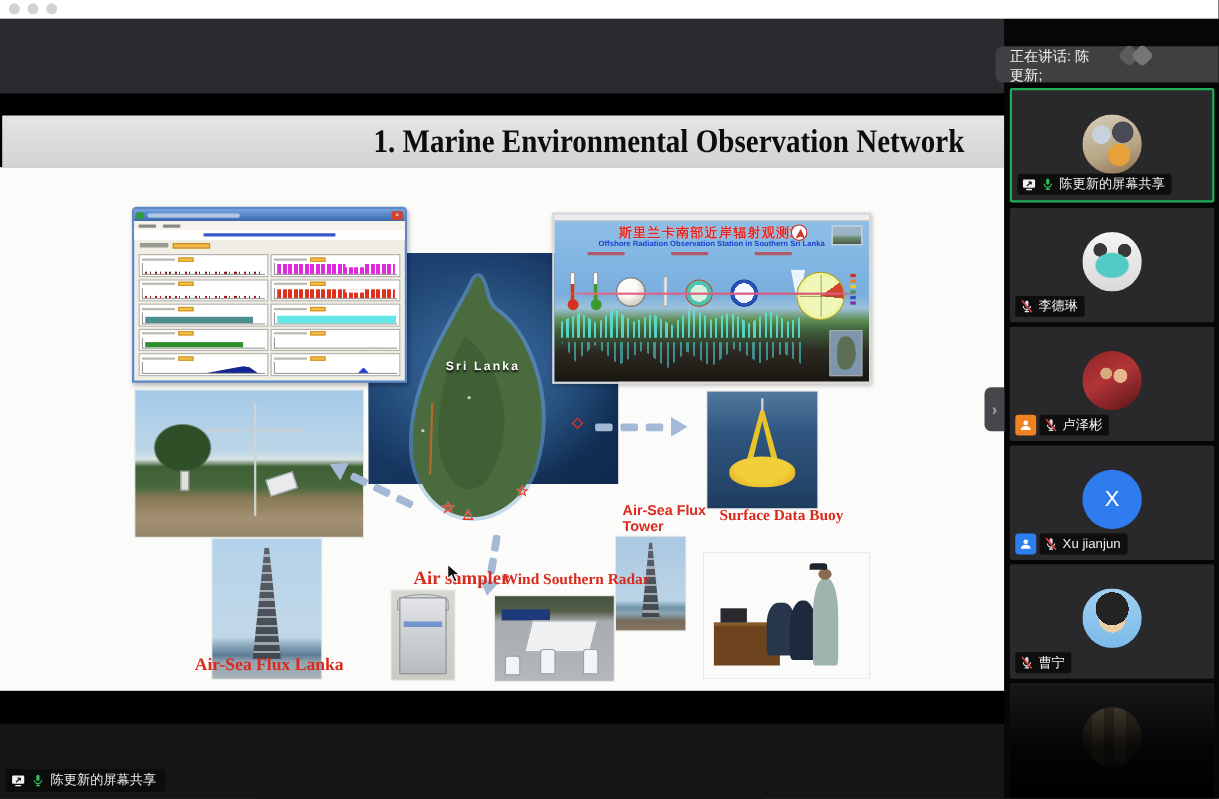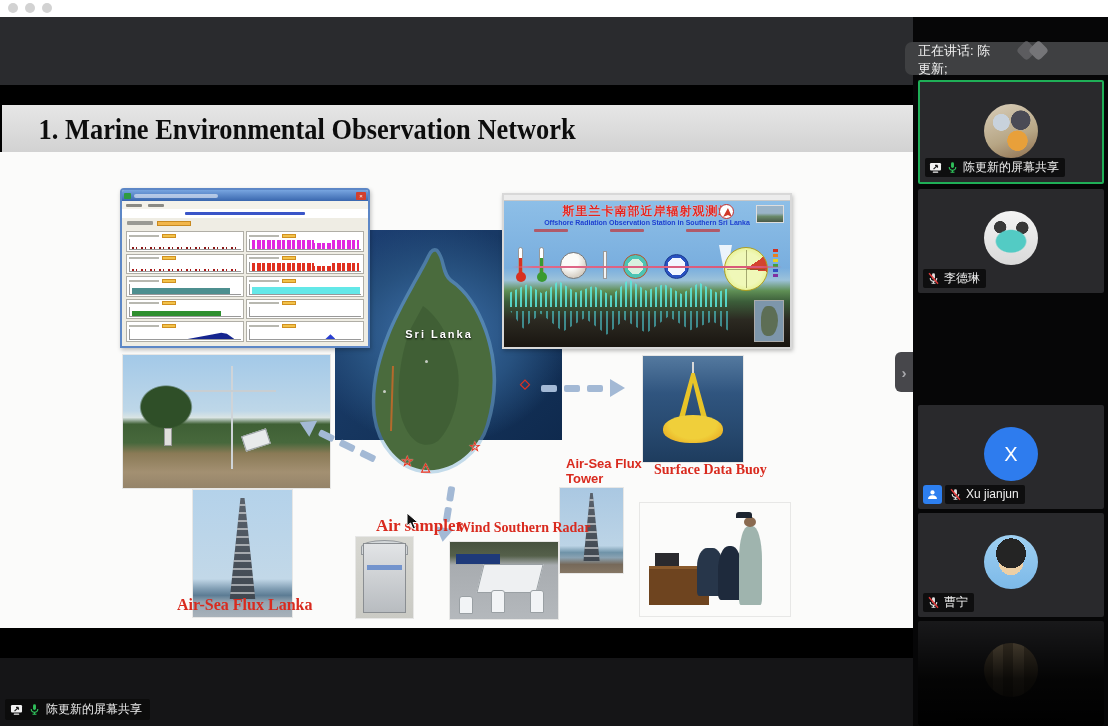--- a/index.html
+++ b/index.html
@@ -9,21 +9,21 @@
   
   .titlebar{position:absolute;left:0;top:0;width:1108px;height:17px;background:#ffffff;z-index:50;}
   .lights{position:absolute;left:8px;top:3px;display:flex;gap:7px;}
   .light{width:10px;height:10px;border-radius:50%;background:#d2d2d2;}
   .wtitle{position:absolute;left:0;right:0;top:2px;text-align:center;font-size:11px;color:#b6b6b6;}
 
   
   .stage{position:absolute;left:0;top:17px;width:913px;height:709px;background:#151517;}
   .stage::before{content:"";position:absolute;left:0;top:0;right:0;height:68px;background:#2a2b2e;}
   .slide{position:absolute;left:0;top:68px;width:913px;height:573px;background:#000;}
-  .band{position:absolute;left:2px;right:0;top:20px;height:47px;background:linear-gradient(#e6e6e6,#d2d2d2);display:flex;align-items:center;justify-content:flex-start;}
+  .band{position:absolute;left:2px;right:0;top:20px;height:47px;background:linear-gradient(#e6e6e6,#d2d2d2);display:flex;align-items:center;justify-content:flex-end;}
   .slide-title{font-family:"Liberation Serif",serif;font-weight:700;font-size:30px;color:#0d0d0d;transform:scaleX(.88);white-space:nowrap;}
   .canvas{position:absolute;left:0;top:67px;width:913px;height:476px;background:#fbfbfa;overflow:hidden;}
 
   
   .map{position:absolute;left:335px;top:78px;width:227px;height:210px;z-index:1;
     background:radial-gradient(ellipse at 45% 50%,#3f72ad 0%,#27517f 45%,transparent 75%),linear-gradient(135deg,#1d4075 0%,#16365f 50%,#0f2a4e 100%);}
   .island{position:absolute;left:18px;top:16px;width:150px;height:232px;}
   .map-label{position:absolute;left:50%;top:50%;transform:translate(-64%,-60%);color:#fff;font-weight:700;font-size:11px;letter-spacing:2px;text-shadow:0 1px 2px #000;}
   .marker{position:absolute;color:#e8301d;font-weight:700;line-height:1;text-shadow:0 0 1px #fff;}
   .mk-star1{left:66px;top:224px;font-size:14px;}
@@ -479,20 +479,43 @@
               <line x1="8" y1="11.5" x2="8" y2="13.8" stroke-width="1.4"></line>
               <line x1="5.6" y1="13.8" x2="10.4" y2="13.8" stroke-width="1.4"></line>
             </g>
             <line x1="2.5" y1="1.5" x2="13.5" y2="14.5" stroke="#e23b3b" stroke-width="1.8"></line>
           </svg>
           <span>李德琳</span>
         </div>
       </div>
     </div>
 
+    <div class="tile t3">
+      <div class="avatar av3"></div>
+      <div class="chiprow">
+        <span class="badge bg-orange">
+          <svg class="ic" viewBox="0 0 16 16" fill="#fff">
+            <circle cx="8" cy="5.5" r="2.6"></circle>
+              <path d="M2.5 13.5c0-3 2.5-4.5 5.5-4.5s5.5 1.5 5.5 4.5z"></path>
+          </svg>
+        </span>
+        <div class="chip">
+          <svg class="ic" viewBox="0 0 16 16">
+            <g stroke="#e0e0e0" fill="#e0e0e0">
+              <rect x="6.2" y="1.5" width="3.6" height="7" rx="1.8" stroke="none"></rect>
+              <path d="M4 7.5a4 4 0 0 0 8 0" fill="none" stroke-width="1.4"></path>
+              <line x1="8" y1="11.5" x2="8" y2="13.8" stroke-width="1.4"></line>
+              <line x1="5.6" y1="13.8" x2="10.4" y2="13.8" stroke-width="1.4"></line>
+            </g>
+            <line x1="2.5" y1="1.5" x2="13.5" y2="14.5" stroke="#e23b3b" stroke-width="1.8"></line>
+          </svg>
+          <span>卢泽彬</span>
+        </div>
+      </div>
+    </div>
 
     <div class="tile t4">
       <div class="avatar av4">
           <span>X</span>
         </div>
       <div class="chiprow">
         <span class="badge bg-blue">
           <svg class="ic" viewBox="0 0 16 16" fill="#fff">
             <circle cx="8" cy="5.5" r="2.6"></circle>
               <path d="M2.5 13.5c0-3 2.5-4.5 5.5-4.5s5.5 1.5 5.5 4.5z"></path>

